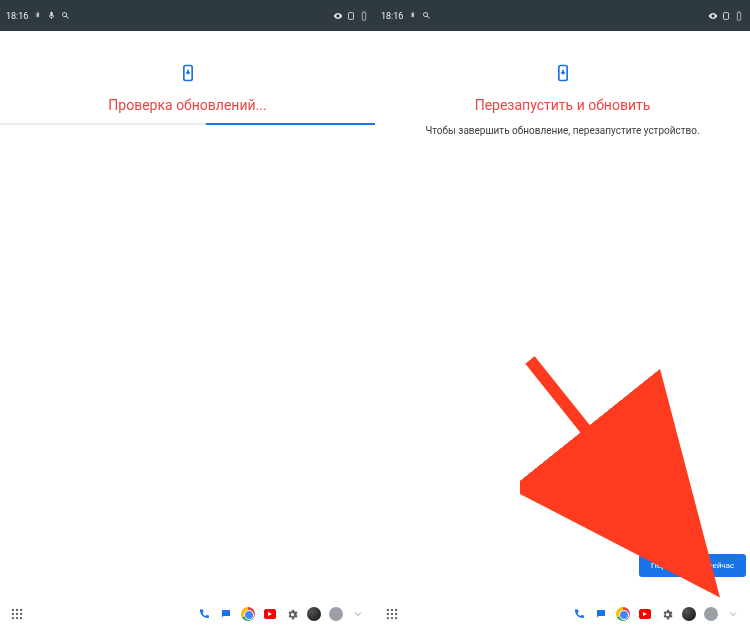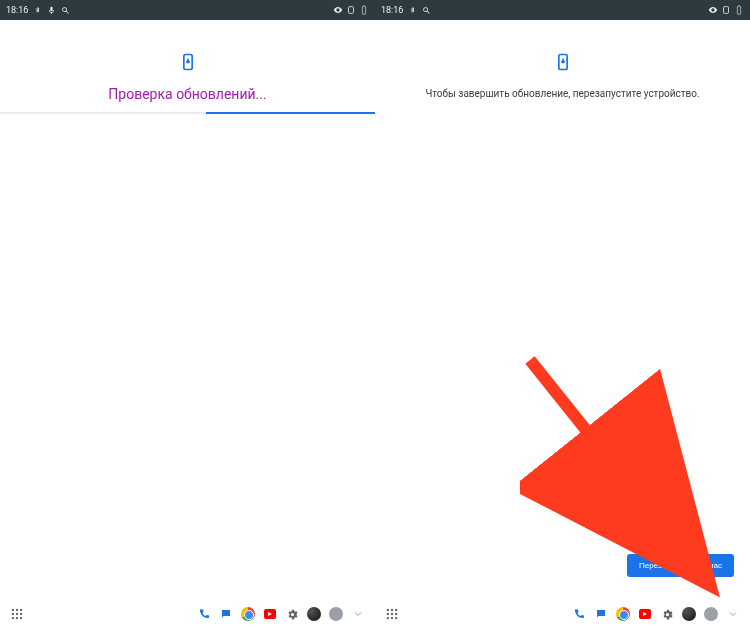--- a/index.html
+++ b/index.html
@@ -17,21 +17,21 @@
     height: 100%;
   }
   .screen {
     flex: 1;
     display: flex;
     flex-direction: column;
     position: relative;
     background: #fff;
   }
   .statusbar {
-    height: 20px;
+    height: 31px;
     background: #2e3a40;
     color: #e8eef1;
     display: flex;
     align-items: center;
     justify-content: space-between;
     padding: 0 6px;
     font-size: 9px;
   }
   .status-left { display: flex; gap: 4px; align-items: center; }
   .status-right { display: flex; gap: 3px; align-items: center; }
@@ -44,21 +44,21 @@
     padding-top: 32px;
     position: relative;
   }
   .update-icon {
     width: 20px; height: 20px;
     margin-bottom: 14px;
     color: #1a73e8;
   }
   .title {
     font-size: 14px;
-    color: #a21caf;
+    color: #ef4444;
     text-align: center;
     margin-bottom: 10px;
   }
   .progress {
     width: 100%;
     height: 2px;
     background: #e8eaed;
     position: relative;
     overflow: hidden;
   }
@@ -71,21 +71,21 @@
   }
   .subtitle {
     font-size: 10px;
     color: #3c4043;
     text-align: center;
     margin-top: 2px;
     padding: 0 20px;
   }
   .restart-btn {
     position: absolute;
-    right: 16px;
+    right: 4px;
     bottom: 26px;
     background: #1a73e8;
     color: #fff;
     border: none;
     border-radius: 3px;
     padding: 7px 12px;
     font-size: 8px;
     cursor: pointer;
   }
   .shelf {
@@ -265,20 +265,21 @@
       </div>
     </div>
 
     <div class="content">
       <span class="update-icon">
         <svg viewBox="0 0 24 24" width="20" height="20" fill="none" stroke="#1a73e8" stroke-width="2">
             <rect x="7" y="3" width="10" height="18" rx="2"></rect>
             <path d="M12 8v5m0 0l-2-2m2 2l2-2"></path>
           </svg>
       </span>
+      <div class="title">Перезапустить и обновить</div>
       <div class="subtitle">Чтобы завершить обновление, перезапустите устройство.</div>
 
       <button class="restart-btn">Перезапустить сейчас</button>
     </div>
 
     <div class="shelf">
       <span class="shelf-ic launcher">
         <svg viewBox="0 0 24 24" width="14" height="14" fill="currentColor">
             <circle cx="5" cy="5" r="2"></circle>
             <circle cx="12" cy="5" r="2"></circle>

